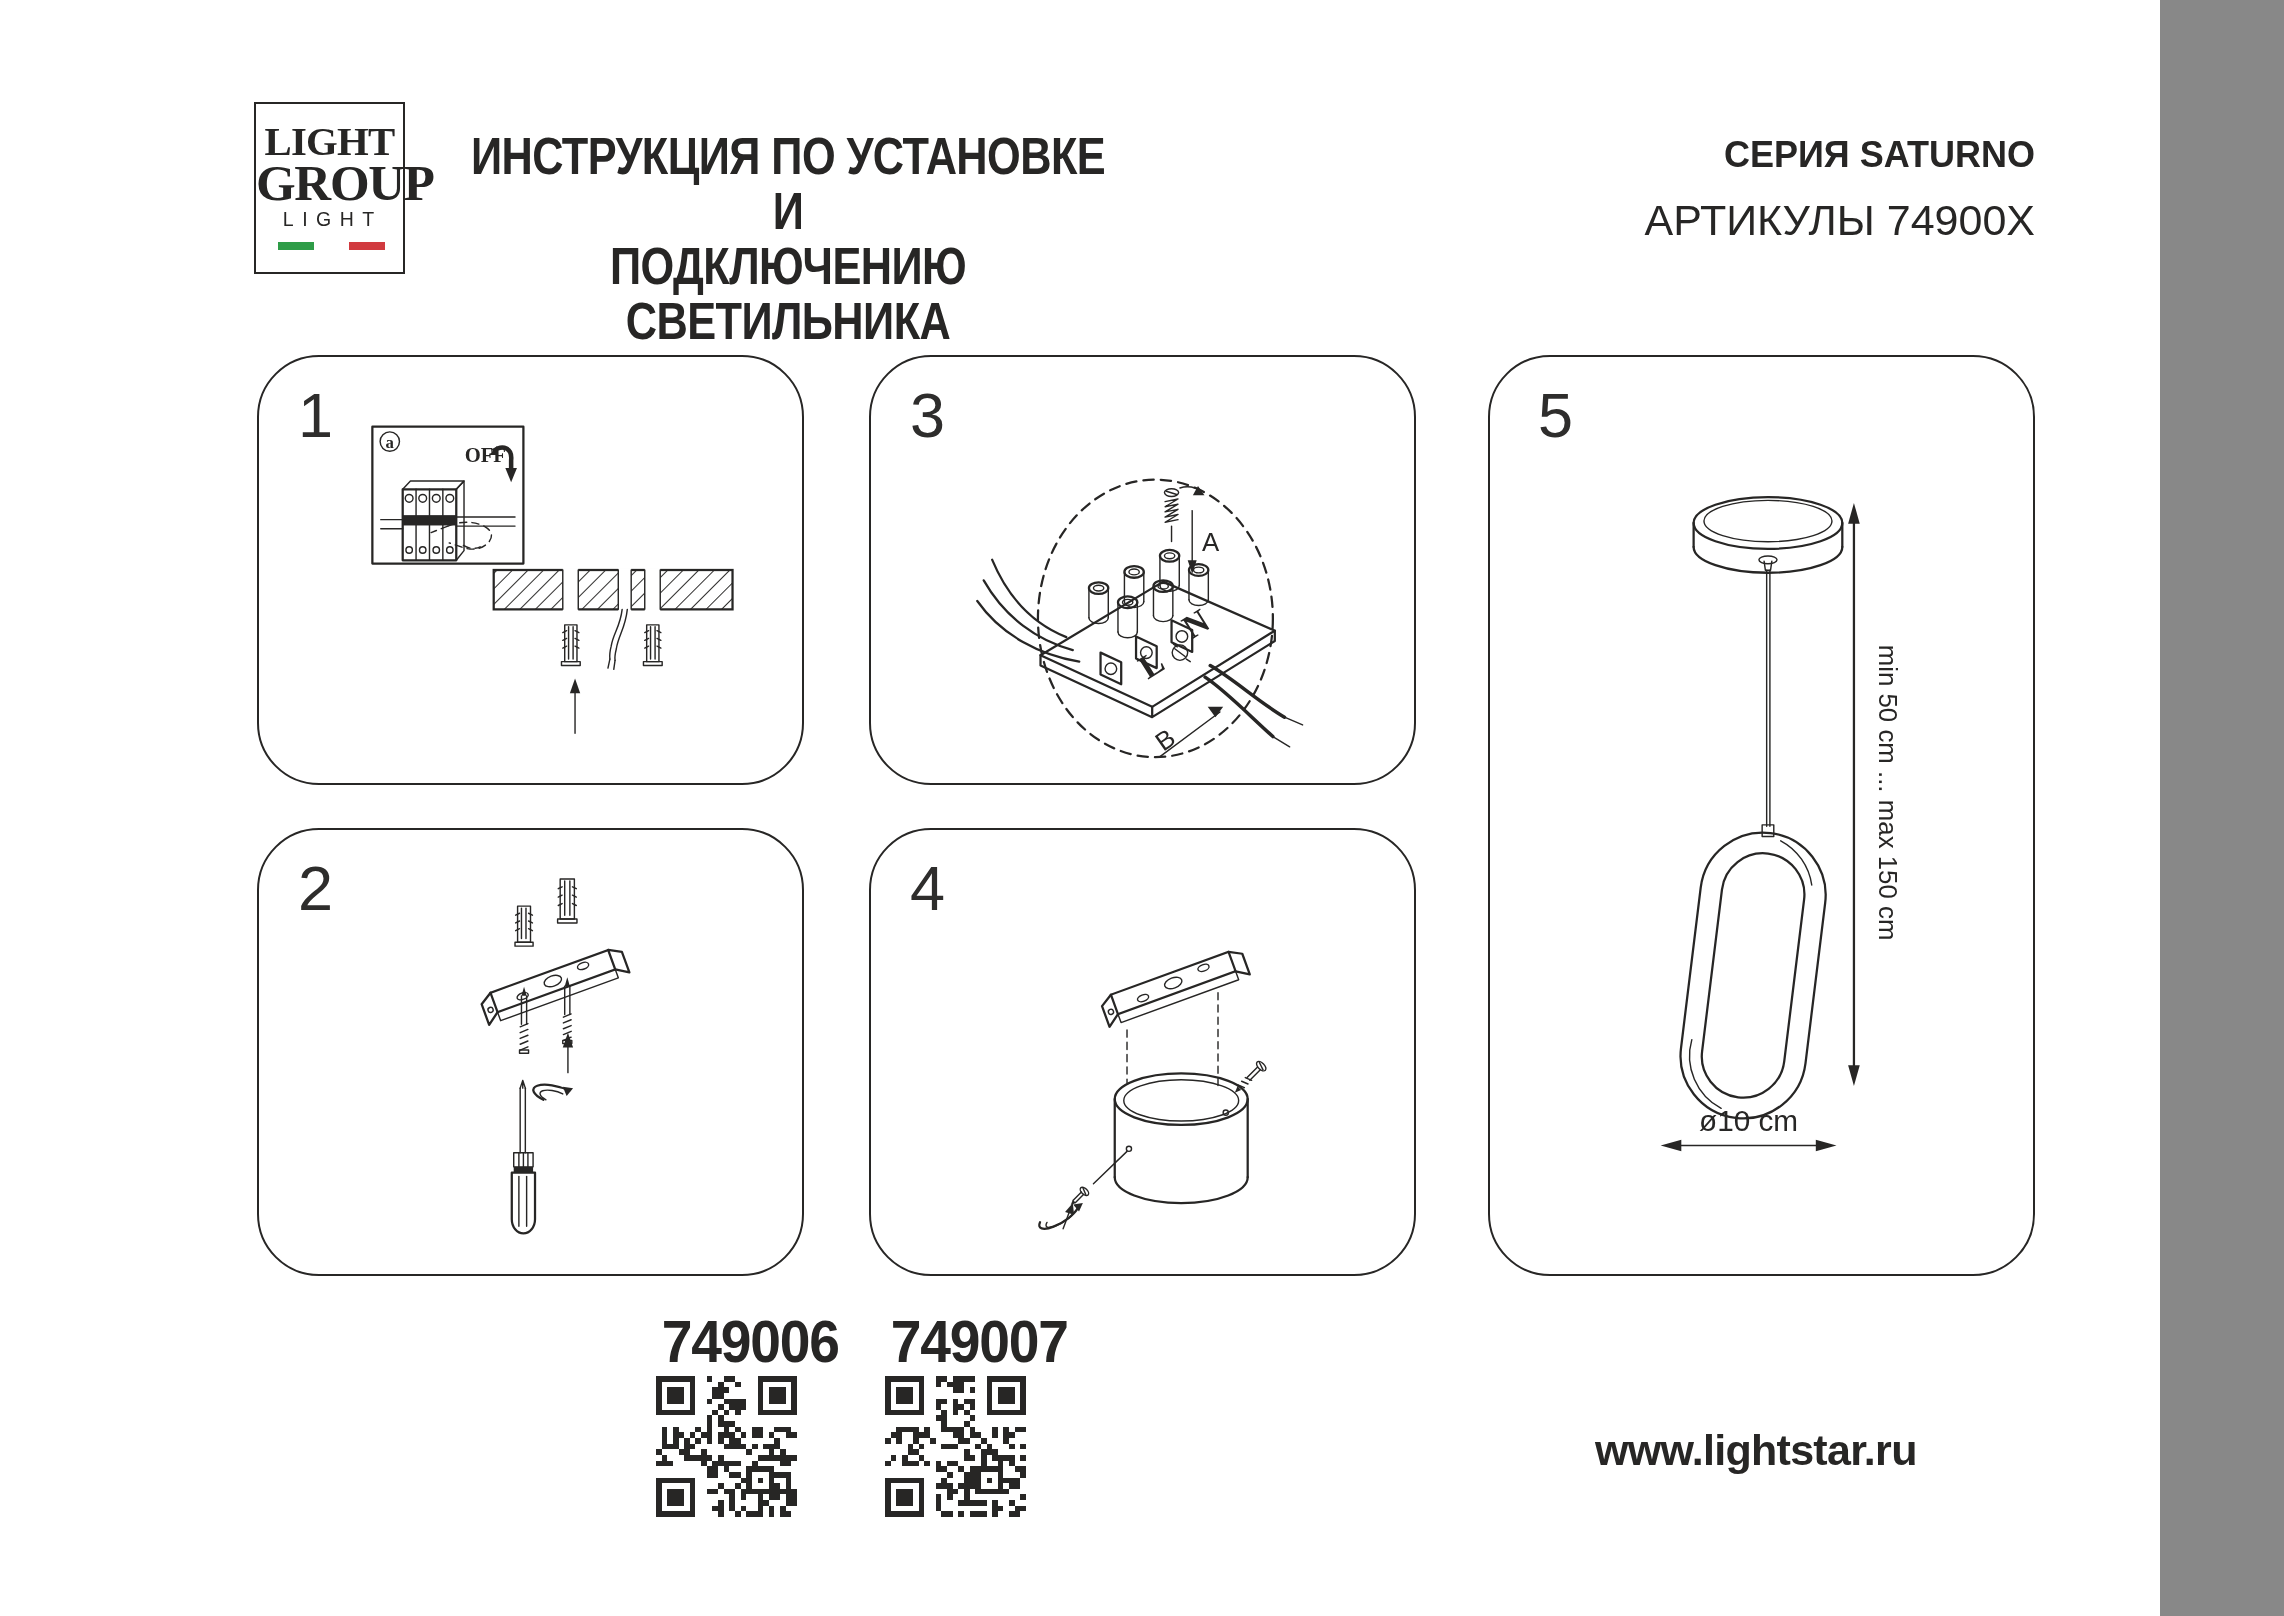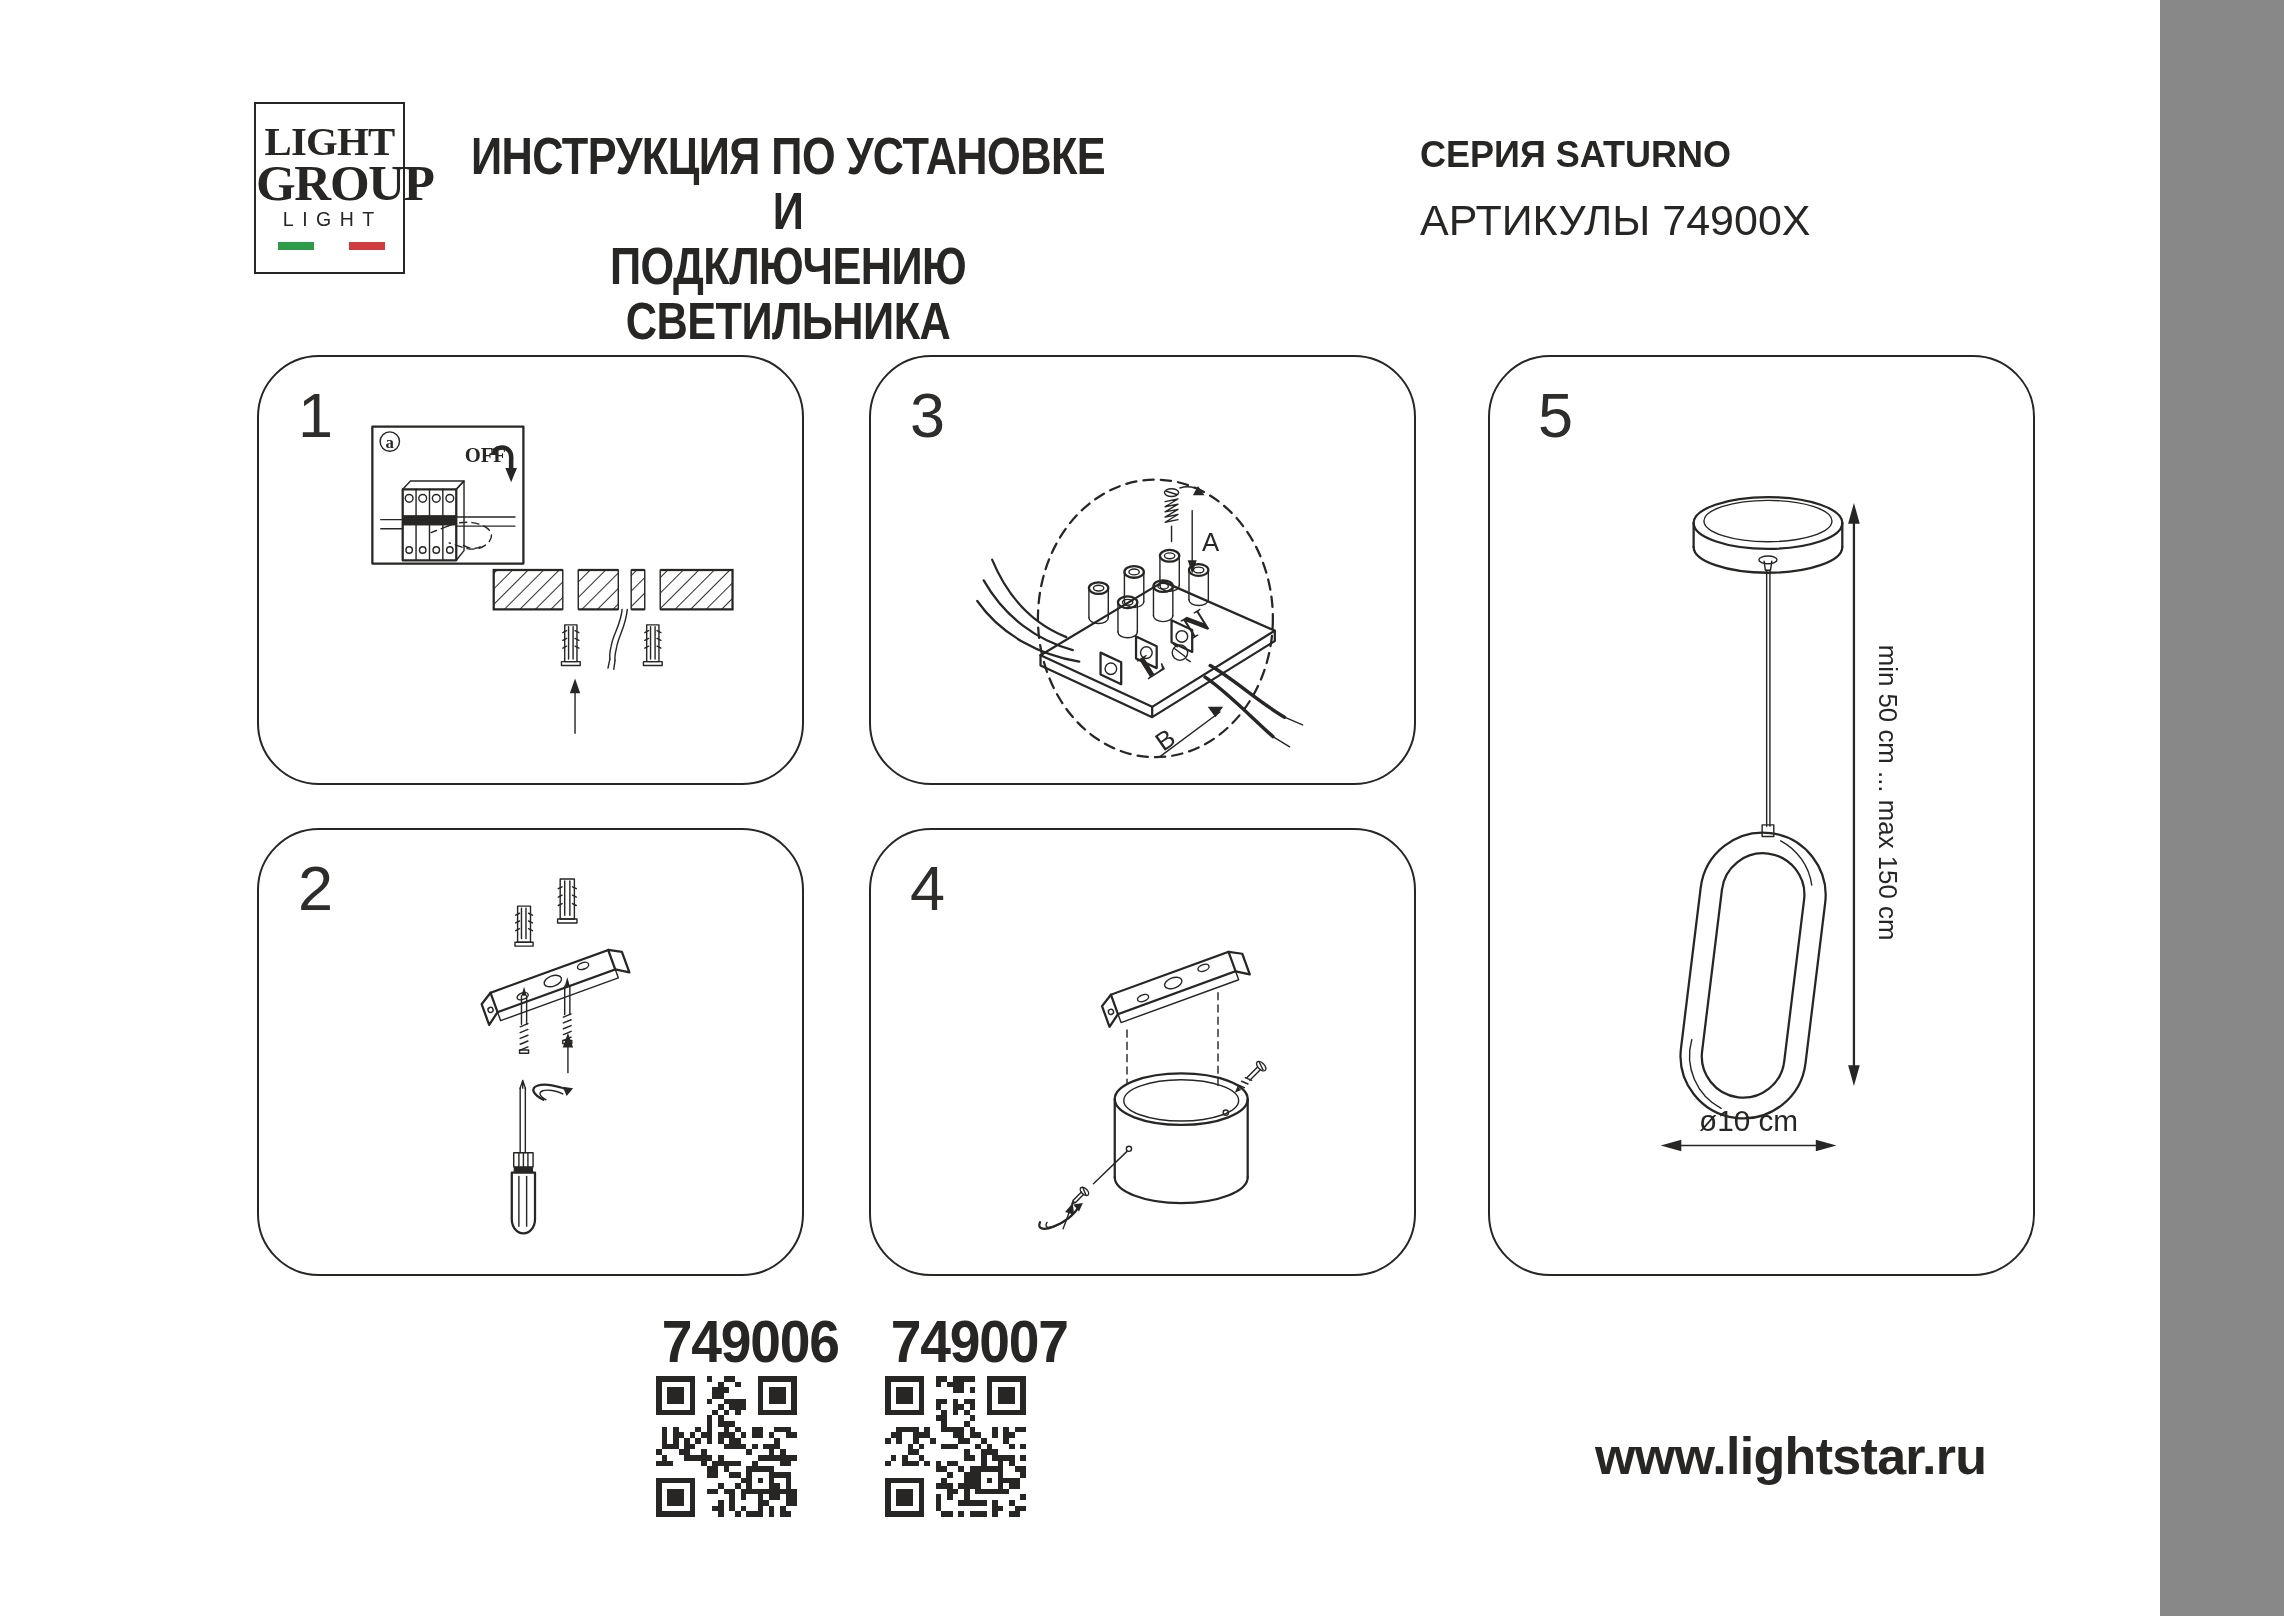--- a/index.html
+++ b/index.html
@@ -12,21 +12,21 @@
   .logo-light{margin-top:19.5px;font-family:"Liberation Serif","DejaVu Serif",serif;font-weight:bold;
               font-size:40px;line-height:36px;letter-spacing:-0.7px;transform:scaleX(1.02);}
   .logo-star{font-family:"Liberation Serif","DejaVu Serif",serif;font-weight:bold;font-size:51px;
              line-height:46px;letter-spacing:-1.3px;}
   .logo-group{font-size:19.5px;letter-spacing:8.5px;margin-top:2.6px;margin-left:6.5px;}
   .logo-flag{position:absolute;left:22px;bottom:22px;width:107px;height:7.8px;display:flex;}
   .logo-flag div{flex:1;height:100%;}
   .page-title{position:absolute;left:404px;top:129px;width:768px;text-align:center;
               font-size:51px;font-weight:bold;line-height:55px;letter-spacing:-0.7px;
               transform:scaleX(.85);}
-  .right-head{position:absolute;left:1420px;top:134px;width:547px;text-align:left;}
+  .right-head{position:absolute;left:1488px;top:134px;width:547px;text-align:right;}
   .series{font-size:36px;font-weight:bold;letter-spacing:0px;}
   .articles{font-size:43px;font-weight:normal;margin-top:19.5px;letter-spacing:0px;}
   
   .panel{position:absolute;border:2.6px solid var(--ink);border-radius:62px;box-sizing:border-box;background:#fff;}
   .p1{left:257px;top:355px;width:547px;height:430px;}
   .p2{left:257px;top:828px;width:547px;height:448px;}
   .p3{left:869px;top:355px;width:547px;height:430px;}
   .p4{left:869px;top:828px;width:547px;height:448px;}
   .p5{left:1488px;top:355px;width:547px;height:921px;}
   .step-num{position:absolute;left:39px;top:22px;font-size:63px;font-weight:400;color:#2e2d2c;}
@@ -39,22 +39,22 @@
   .dsh{stroke-dasharray:16 11;}
   .dsh2{stroke-dasharray:11 8;}
   .svgtxt{fill:#272625;font-family:"Liberation Sans","DejaVu Sans",sans-serif;}
   .svgser{fill:#272625;font-family:"Liberation Serif","DejaVu Serif",serif;}
   
   .art-code{position:absolute;top:1307px;width:141px;text-align:center;font-size:60px;font-weight:bold;
             transform:scaleX(.92);letter-spacing:-1.3px;}
   .ac1{left:656px;} .ac2{left:885px;}
   .qr{position:absolute;top:1376px;width:141px;height:141px;}
   .qr1{left:656px;} .qr2{left:885px;}
-  .site{position:absolute;left:1595px;top:1426px;width:326px;text-align:right;
-        font-size:52px;font-weight:bold;letter-spacing:-0.7px;}
+  .site{position:absolute;left:1595px;top:1426px;width:326px;text-align:left;
+        font-size:43px;font-weight:bold;letter-spacing:-0.7px;}
 </style>
 </head>
 <body>
 
 <div class="sheet">
 
   <div class="logo-box">
     <div class="logo-light">LIGHT</div>
     <div class="logo-star">GROUP</div>
     <div class="logo-group">LIGHT</div>

